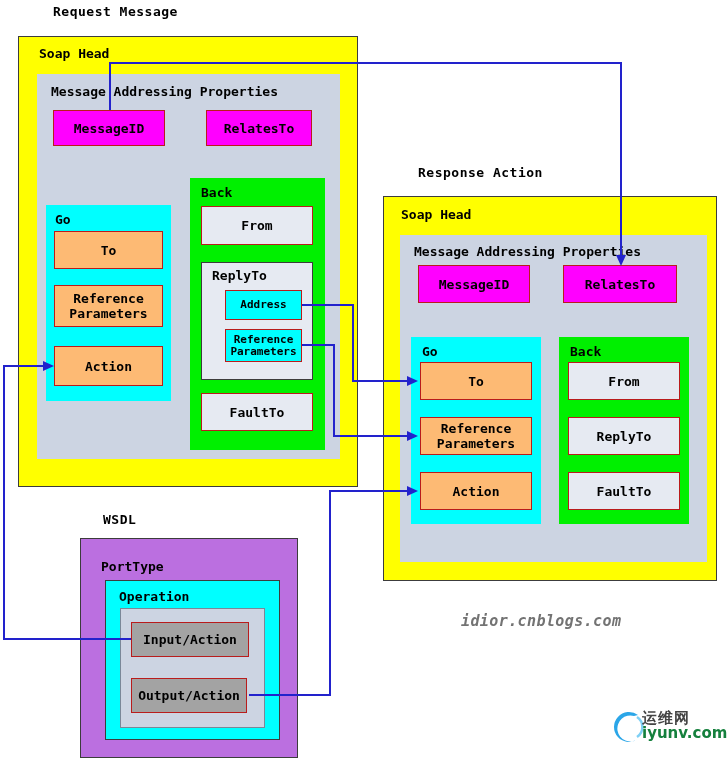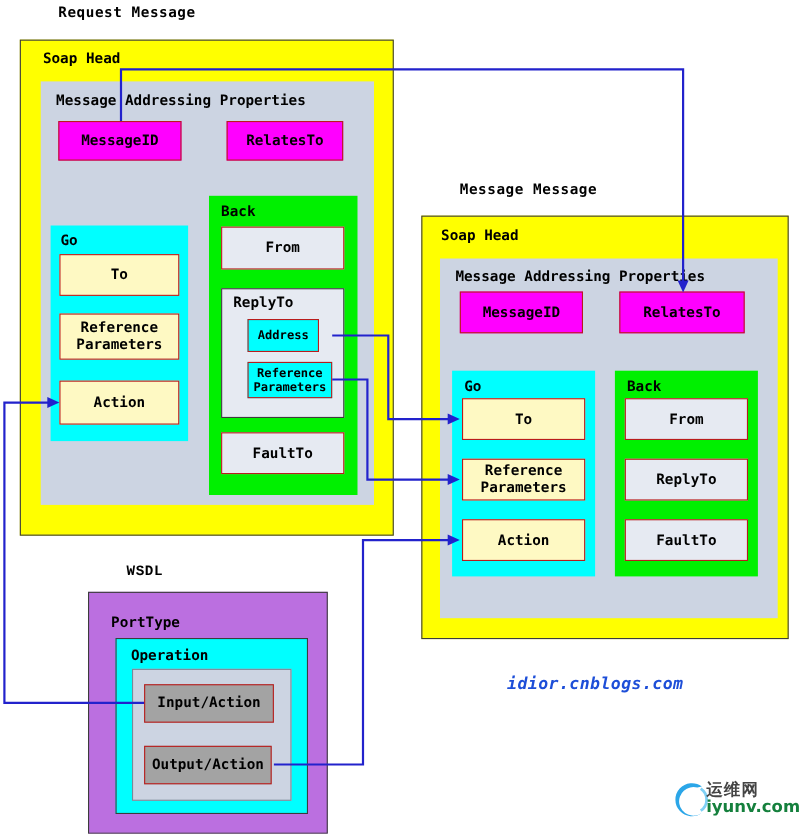--- a/index.html
+++ b/index.html
@@ -18,35 +18,35 @@
 
   
   .box-label{position:absolute;font-size:13px;font-weight:bold;white-space:nowrap;}
 
   
   .chip{position:absolute;box-sizing:border-box;border:1px solid #b91c1c;
         display:flex;align-items:center;justify-content:center;
         text-align:center;font-weight:bold;font-size:13px;line-height:15px;
         white-space:pre-line;}
   .chip-magenta{background:#ff00ff;}
-  .chip-orange{background:#fef9c3;}
+  .chip-orange{background:#fdba74;}
   .chip-white{background:#e6eaf2;}
   .chip-cyan{background:#00ffff;}
   .chip-green{background:#a3a3a3;}
   .chip-sm{font-size:11px;line-height:12px;}
 
   
   svg.wires{position:absolute;left:0;top:0;width:727px;height:758px;
             pointer-events:none;overflow:visible;}
   svg.wires path{fill:none;stroke:#2222cc;stroke-width:2;}
   svg.wires polygon{fill:#2222cc;}
 
   
   .watermark{position:absolute;font-style:italic;font-size:15px;font-weight:bold;
-             color:#1d4ed8;white-space:nowrap;letter-spacing:.4px;}
+             color:#737373;white-space:nowrap;letter-spacing:.4px;}
 
   
   .logo{position:absolute;display:flex;align-items:center;}
   .logo-text{display:flex;flex-direction:column;line-height:1;margin-left:-6px;}
   .logo-cn{font-family:"DejaVu Sans","Liberation Sans",sans-serif;
            font-size:15px;font-weight:bold;color:#444;letter-spacing:1px;}
   .logo-en{font-family:"DejaVu Sans","Liberation Sans",sans-serif;
            font-size:15px;font-weight:bold;color:#15803d;letter-spacing:0px;}
 </style>
 </head>
@@ -74,27 +74,27 @@
 <div class="chip chip-orange" style="left:54px;top:346px;width:109px;height:40px;">Action</div>
 
 <div class="abs box-green" style="left:190px;top:178px;width:135px;height:272px;">
   <div class="box-label" style="left:11px;top:7px;">Back</div>
 </div>
 <div class="chip chip-white" style="left:201px;top:206px;width:112px;height:39px;">From</div>
 
 <div class="abs chip-white" style="left:201px;top:262px;width:112px;height:118px;border:1px solid #3c3c3c;background:#e6eaf2;box-sizing:border-box;">
   <div class="box-label" style="left:10px;top:5px;">ReplyTo</div>
 </div>
-<div class="chip chip-cyan chip-sm" style="left:225px;top:290px;width:65px;height:30px;">Address</div>
+<div class="chip chip-cyan chip-sm" style="left:225px;top:290px;width:77px;height:30px;">Address</div>
 <div class="chip chip-cyan chip-sm" style="left:225px;top:329px;width:77px;height:33px;">Reference
 Parameters</div>
 
 <div class="chip chip-white" style="left:201px;top:393px;width:112px;height:38px;">FaultTo</div>
 
-<div class="abs caption" style="left:383px;top:165px;">Message Message</div>
+<div class="abs caption" style="left:383px;top:165px;">Response Action</div>
 
 <div class="abs box-yellow" style="left:383px;top:196px;width:334px;height:385px;">
   <div class="box-label" style="left:17px;top:10px;">Soap Head</div>
 </div>
 
 <div class="abs panel-gray" style="left:400px;top:235px;width:307px;height:327px;">
   <div class="box-label" style="left:14px;top:9px;">Message Addressing Properties</div>
 </div>
 
 <div class="chip chip-magenta" style="left:418px;top:265px;width:112px;height:38px;">MessageID</div>
@@ -108,21 +108,21 @@
 Parameters</div>
 <div class="chip chip-orange" style="left:420px;top:472px;width:112px;height:38px;">Action</div>
 
 <div class="abs box-green" style="left:559px;top:337px;width:130px;height:187px;">
   <div class="box-label" style="left:11px;top:7px;">Back</div>
 </div>
 <div class="chip chip-white" style="left:568px;top:362px;width:112px;height:38px;">From</div>
 <div class="chip chip-white" style="left:568px;top:417px;width:112px;height:38px;">ReplyTo</div>
 <div class="chip chip-white" style="left:568px;top:472px;width:112px;height:38px;">FaultTo</div>
 
-<div class="abs caption" style="left:80px;top:512px;font-family:Liberation Mono, monospace;">WSDL</div>
+<div class="abs caption" style="left:68px;top:512px;">WSDL</div>
 
 <div class="abs box-purple" style="left:80px;top:538px;width:218px;height:220px;">
   <div class="box-label" style="left:20px;top:20px;">PortType</div>
 </div>
 
 <div class="abs box-cyan" style="left:105px;top:580px;width:175px;height:160px;border:1px solid #3c3c3c;">
   <div class="box-label" style="left:13px;top:8px;">Operation</div>
 </div>
 
 <div class="abs panel-gray" style="left:120px;top:608px;width:145px;height:120px;border:1px solid #7a8798;"></div>

